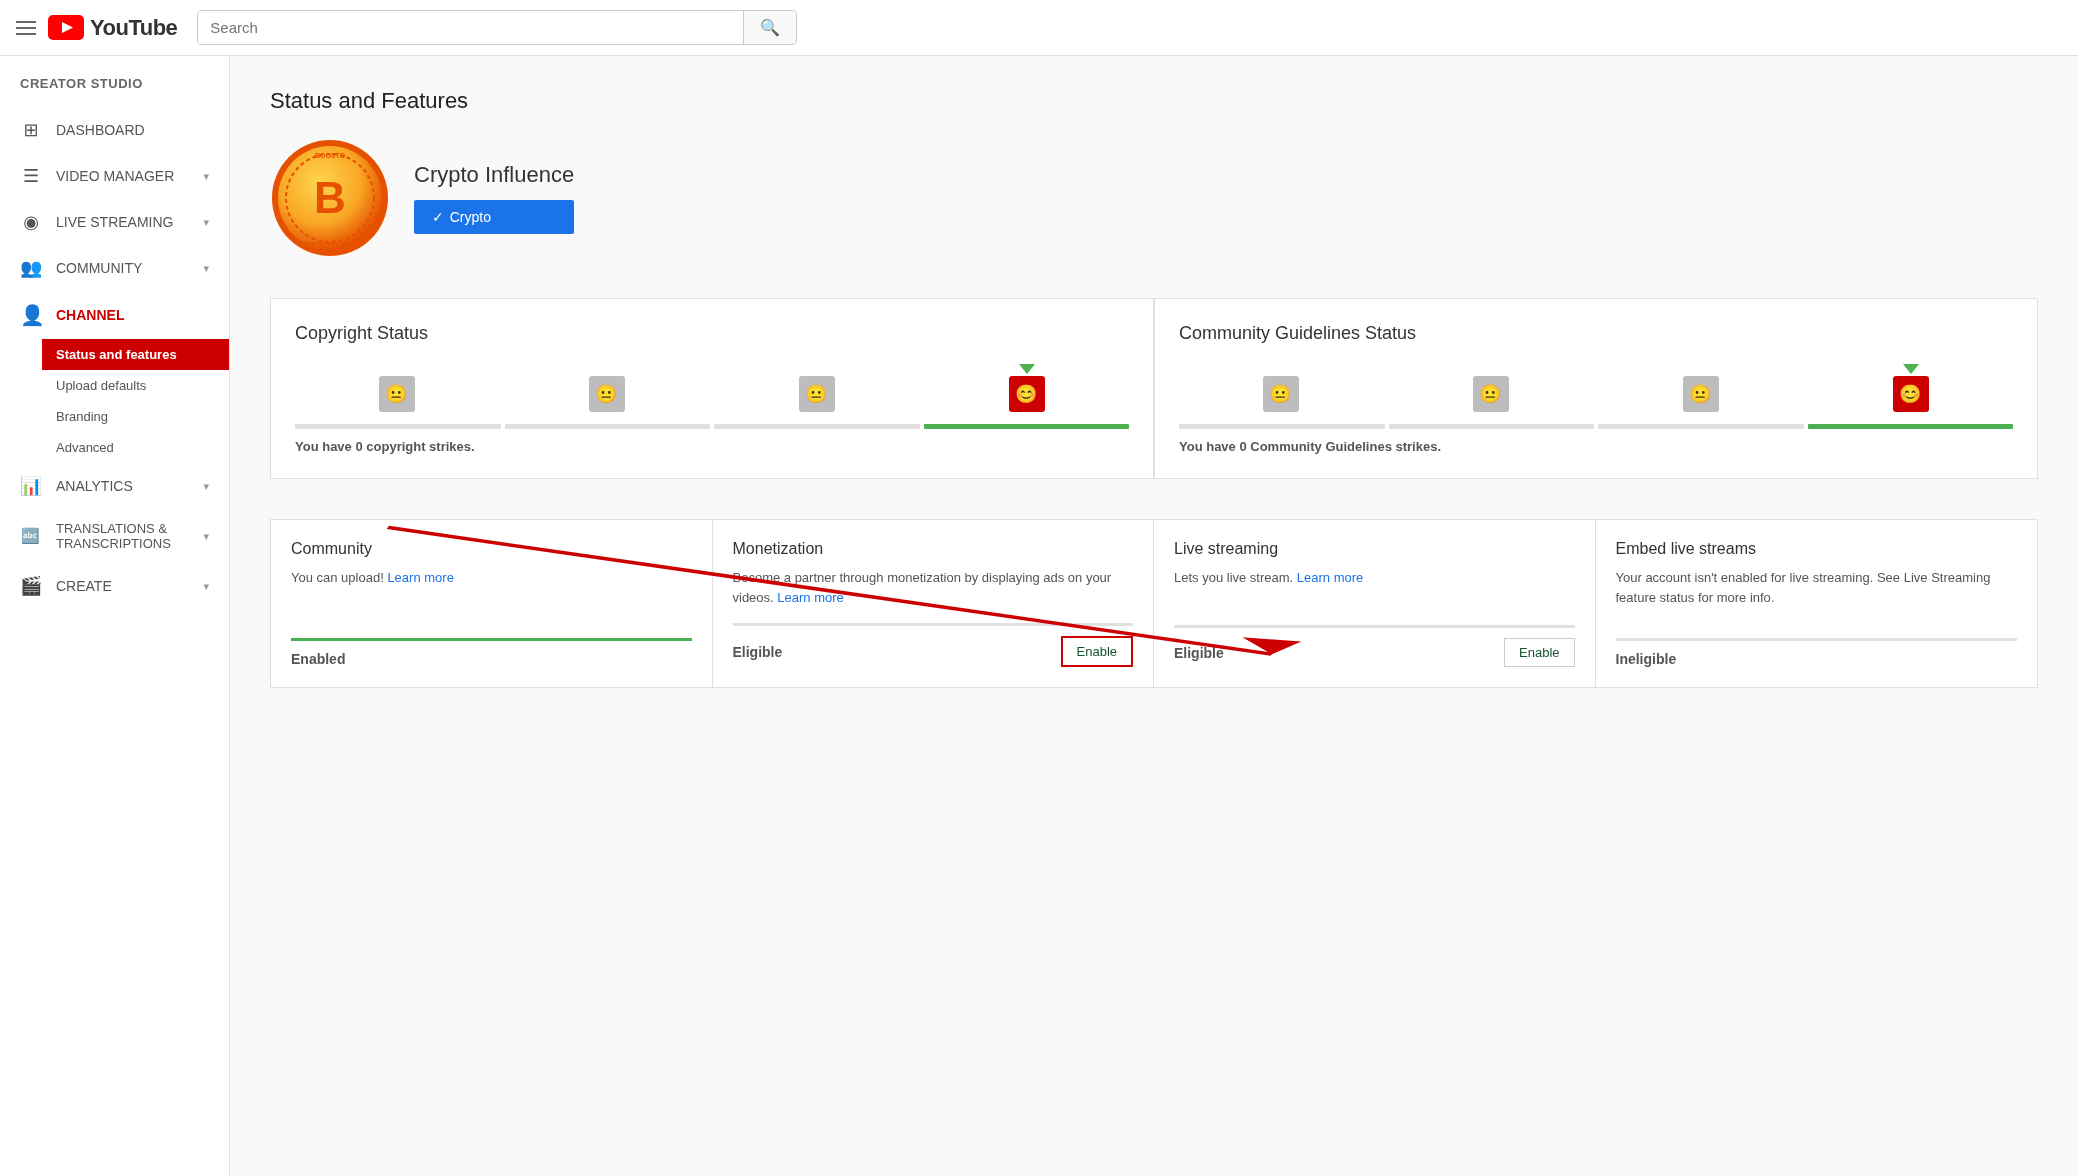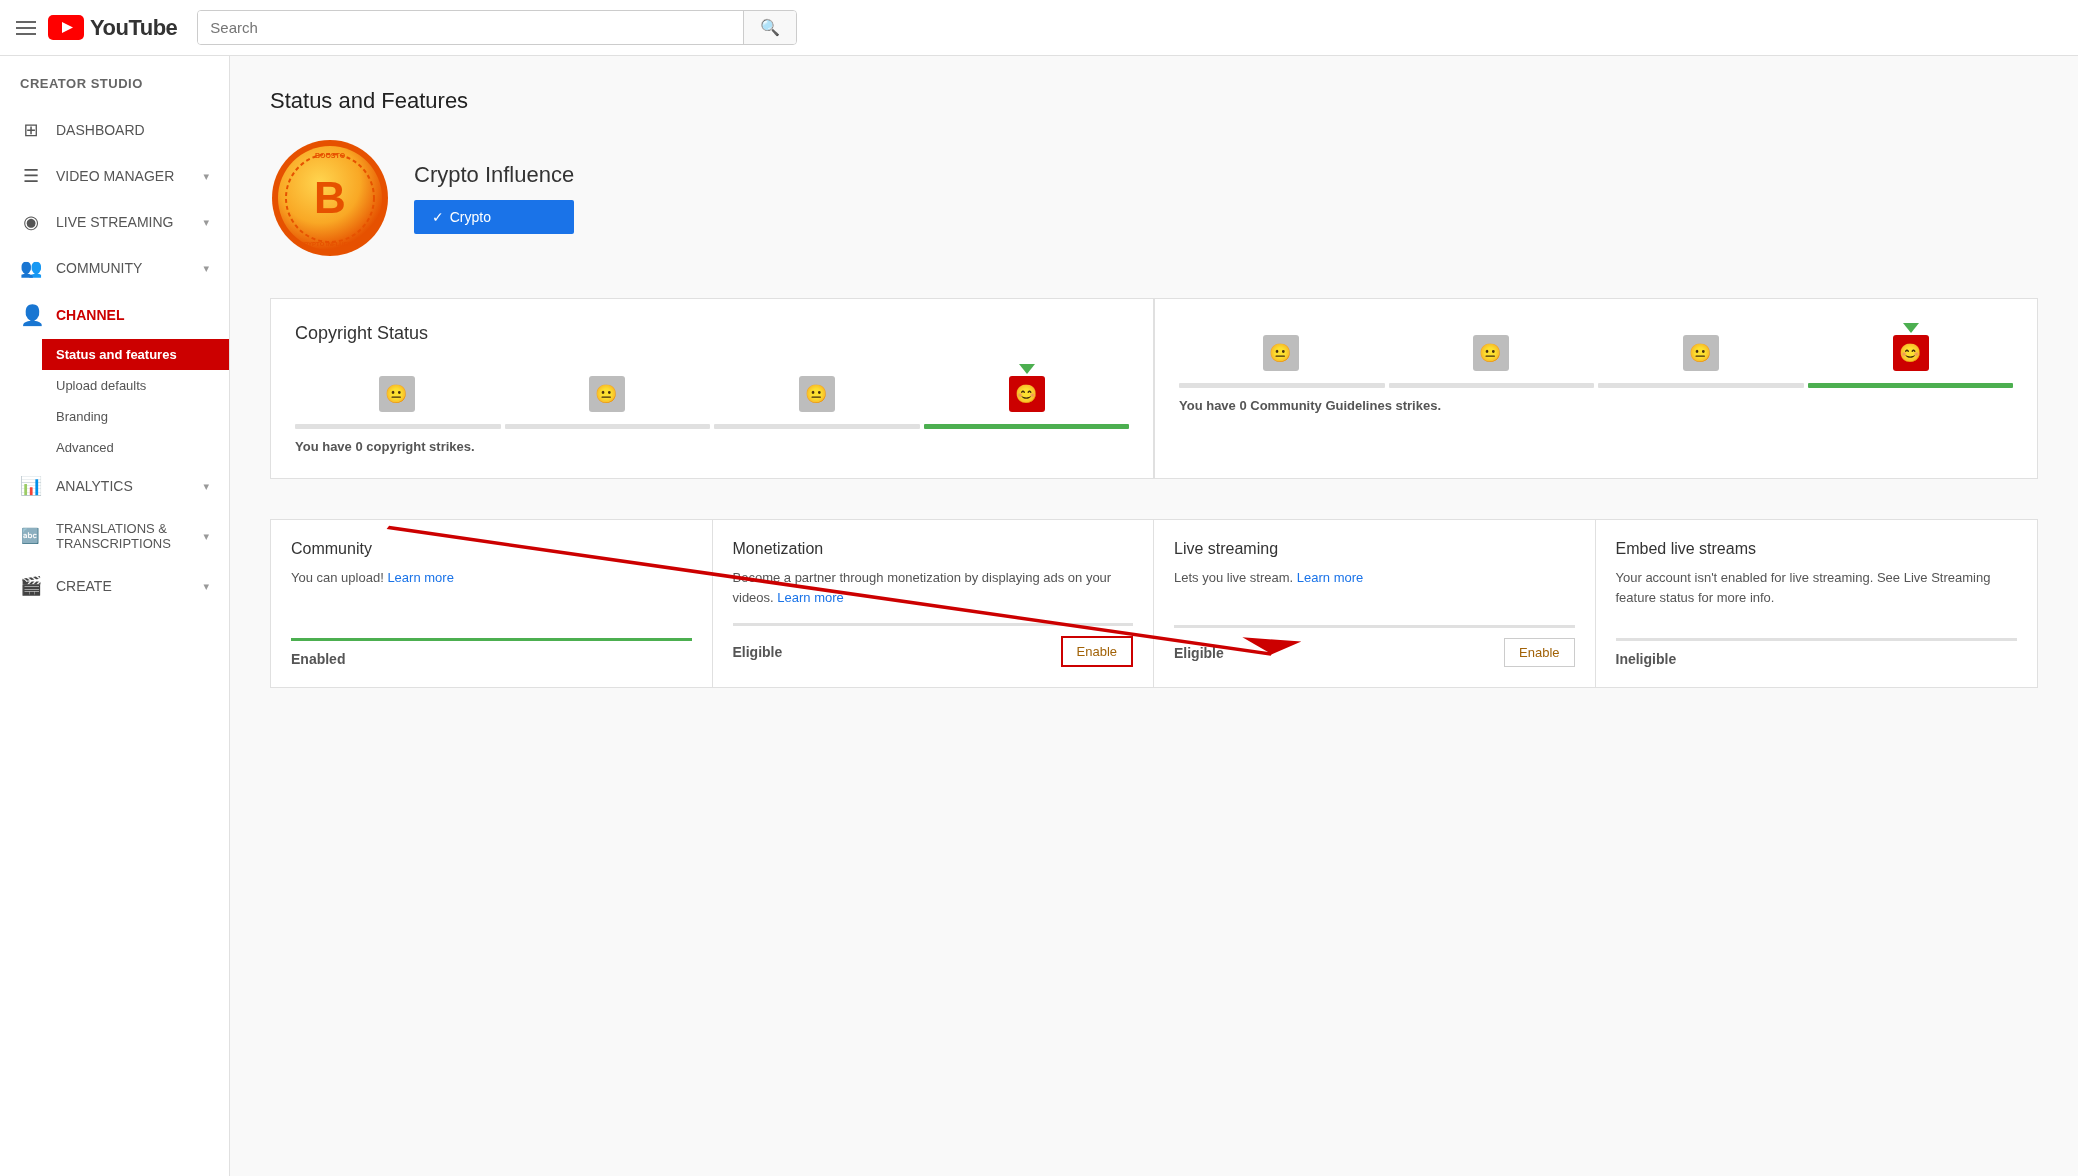--- a/index.html
+++ b/index.html
@@ -190,21 +190,21 @@
     }
     .feature-footer.eligible-footer { border-top: 3px solid #e0e0e0; }
     .feature-status { font-size: 14px; font-weight: 600; color: #555; }
     .feature-status.enabled { color: #555; }
     .feature-enable-btn {
       background: #fff;
       border: 1px solid #ccc;
       padding: 6px 14px;
       font-size: 13px;
       cursor: pointer;
-      color: #a16207;
+      color: #14532d;
     }
     .feature-enable-btn.highlighted {
       border: 2px solid #cc0000;
     }
   </style>
 </head>
 <body>
 
 <div class="topbar">
   <div class="topbar-menu-icon">
@@ -341,20 +341,21 @@
         <div style="display:flex;gap:4px;margin-bottom:10px;">
           <div style="flex:1;height:5px;background:#e0e0e0;border-radius:1px;"></div>
           <div style="flex:1;height:5px;background:#e0e0e0;border-radius:1px;"></div>
           <div style="flex:1;height:5px;background:#e0e0e0;border-radius:1px;"></div>
           <div style="flex:1;height:5px;background:#4caf50;border-radius:1px;"></div>
         </div>
         <div class="strike-status-text">You have 0 copyright strikes.</div>
       </div>
 
       <div class="status-section">
+        <div class="status-section-title">Community Guidelines Status</div>
 
         <div style="display:flex; gap:6px; align-items:flex-end; margin-bottom:12px;">
           <div style="display:flex; flex-direction:column; align-items:center; flex:1;">
             <div style="width:36px;height:36px;background:#bdbdbd;border-radius:3px;display:flex;align-items:center;justify-content:center;font-size:18px;">😐</div>
           </div>
           <div style="display:flex; flex-direction:column; align-items:center; flex:1;">
             <div style="width:36px;height:36px;background:#bdbdbd;border-radius:3px;display:flex;align-items:center;justify-content:center;font-size:18px;">😐</div>
           </div>
           <div style="display:flex; flex-direction:column; align-items:center; flex:1;">
             <div style="width:36px;height:36px;background:#bdbdbd;border-radius:3px;display:flex;align-items:center;justify-content:center;font-size:18px;">😐</div>

